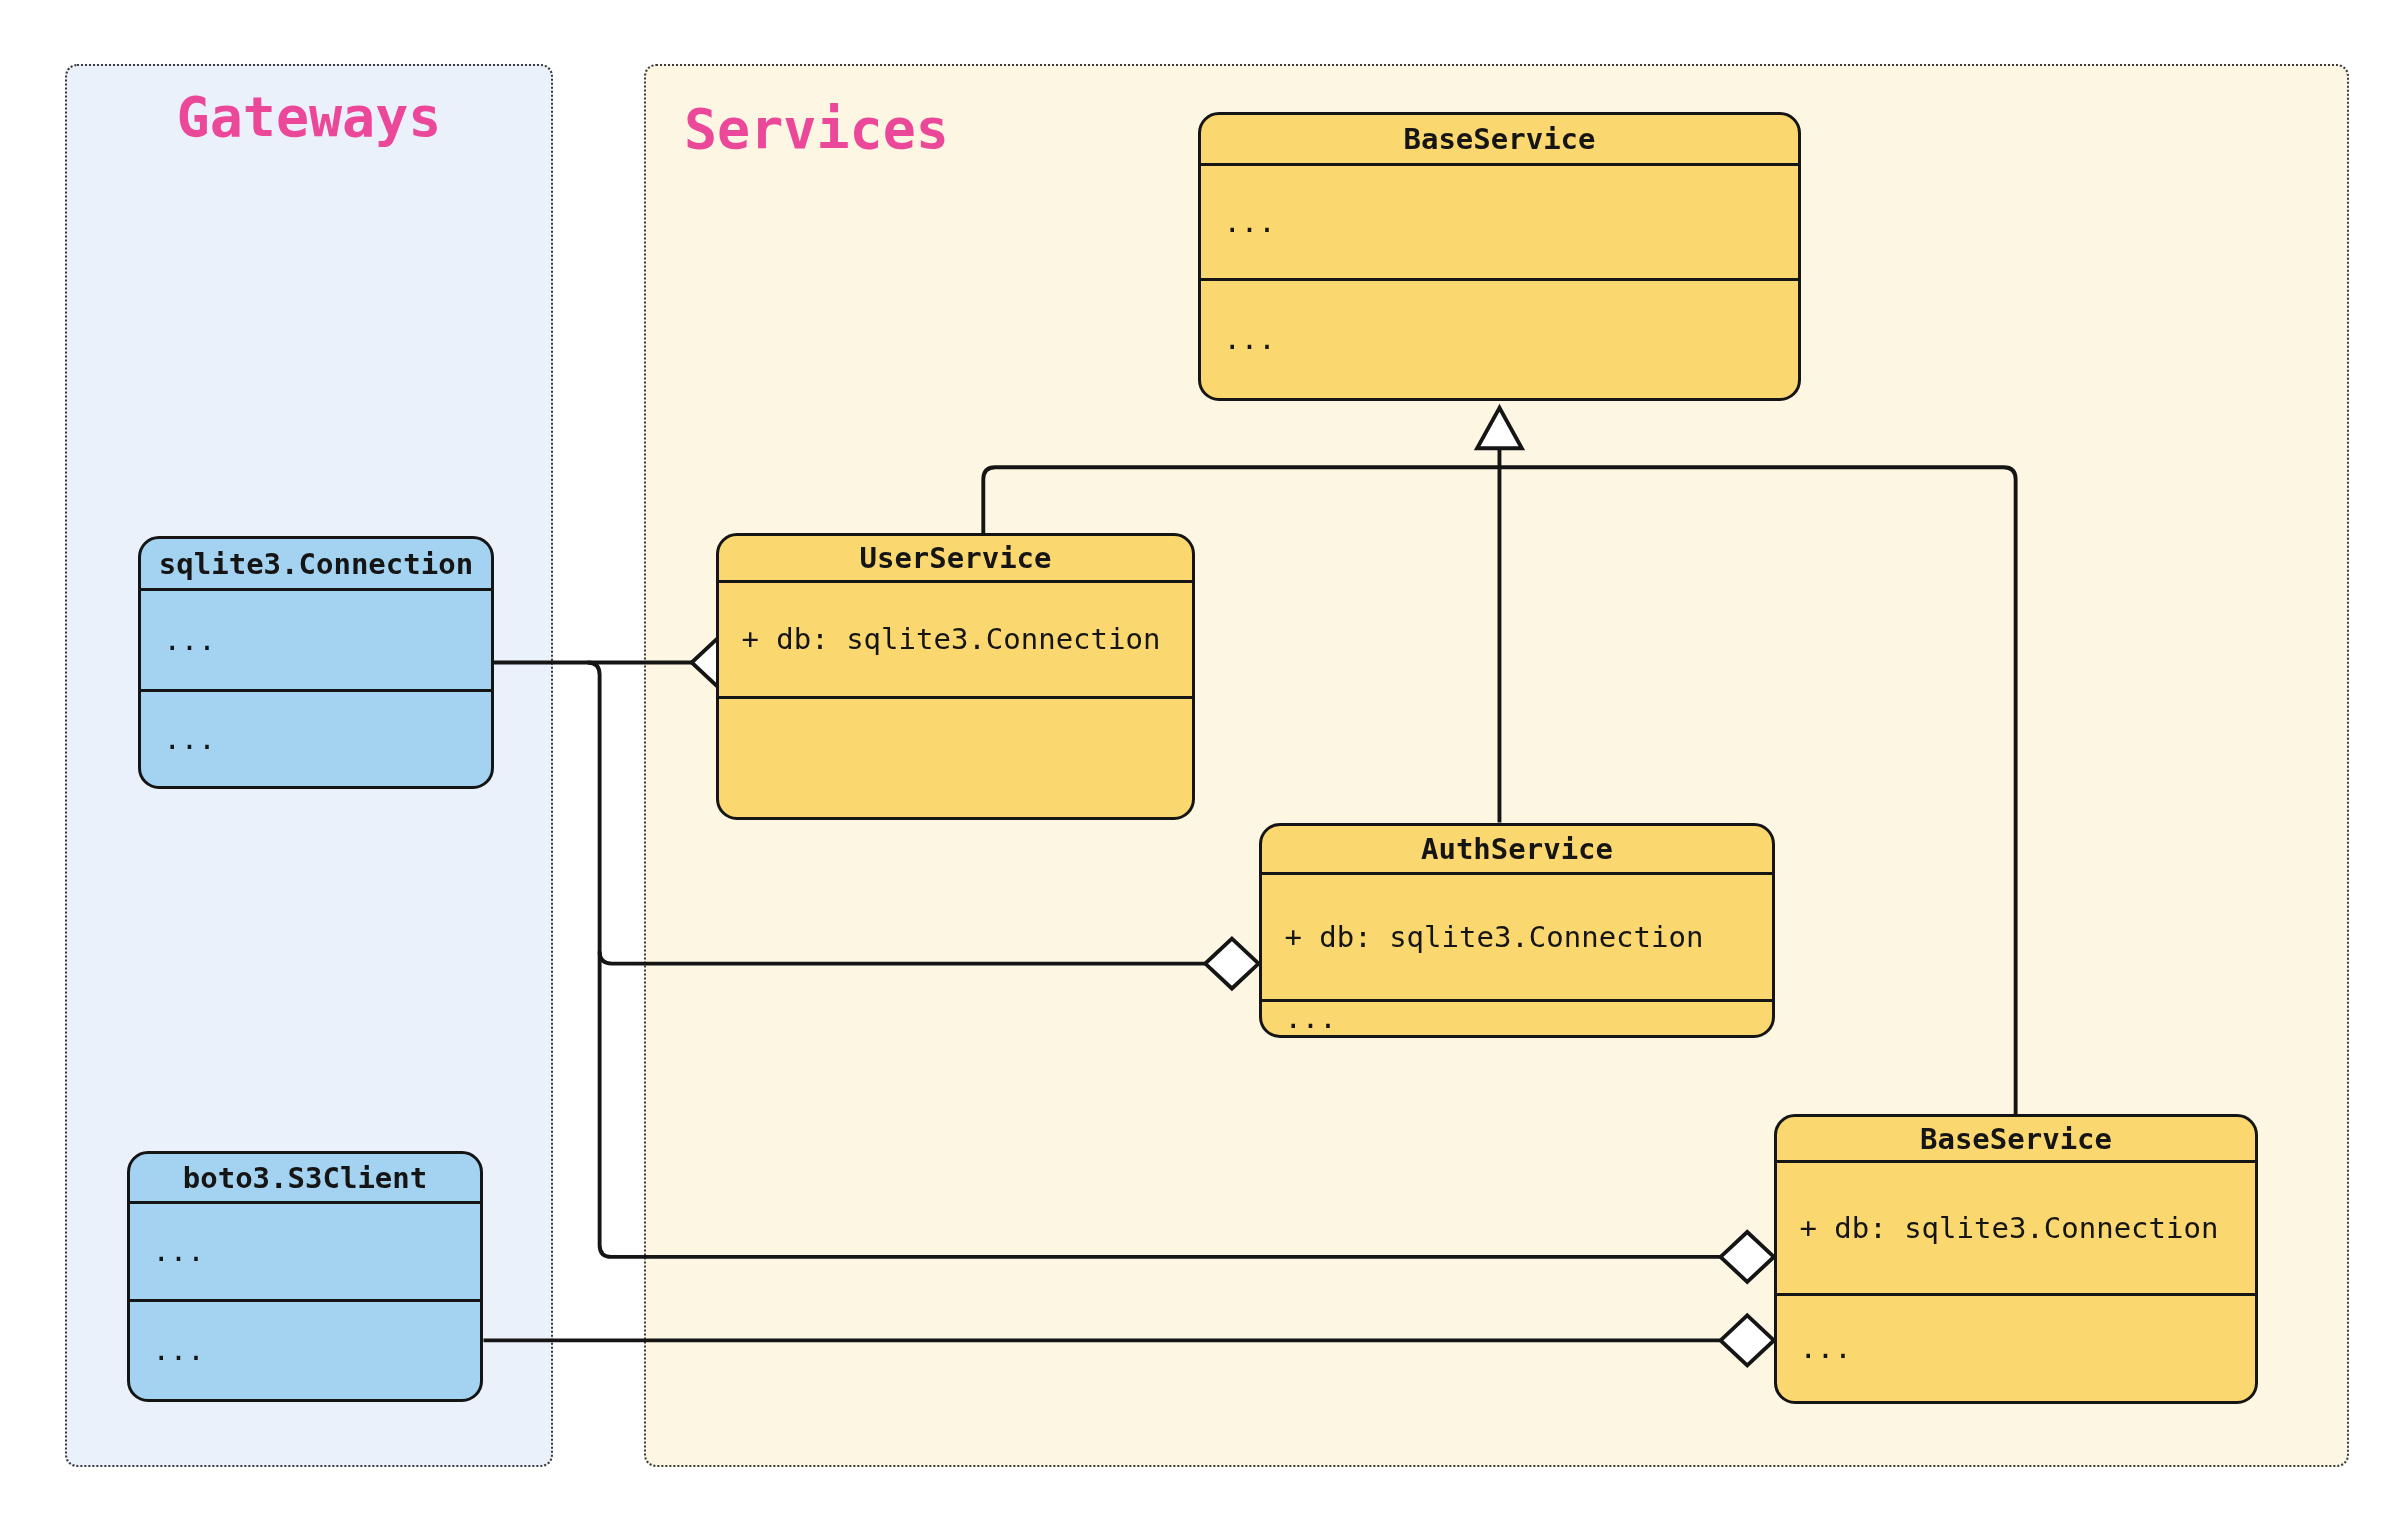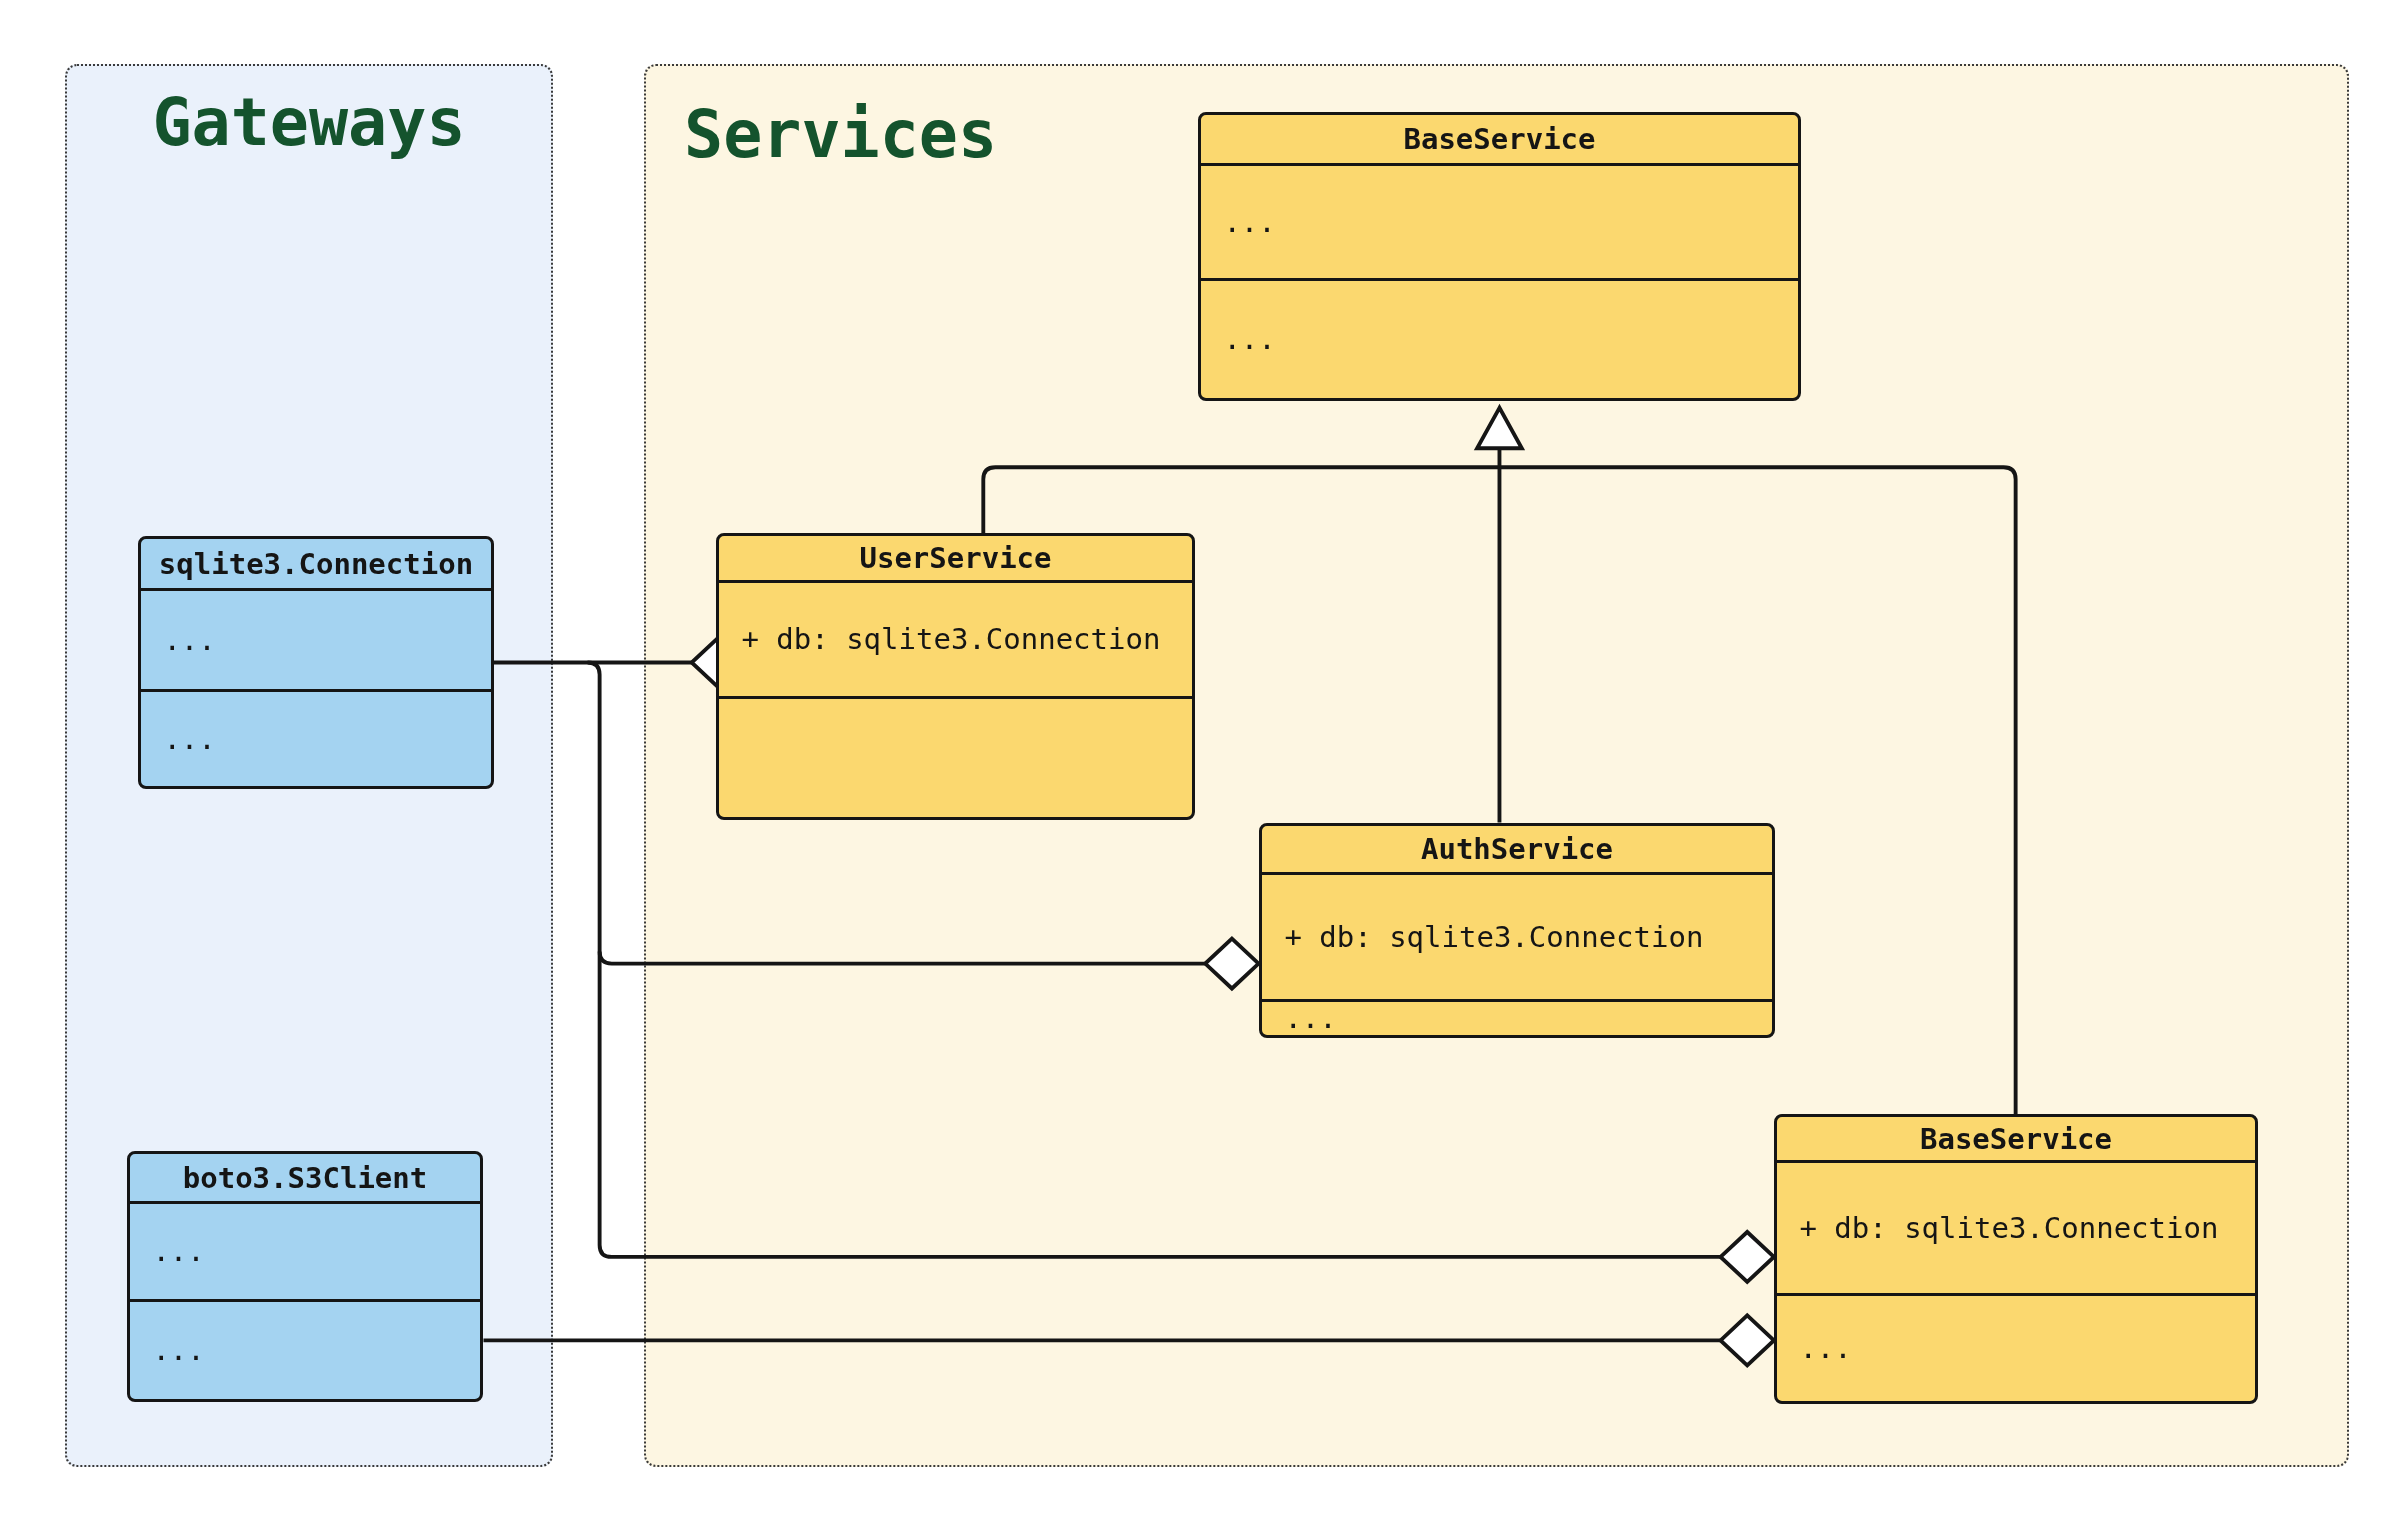--- a/index.html
+++ b/index.html
@@ -14,30 +14,30 @@
   .panel{
     position:absolute;
     border:2.6px dotted #3a3a3a;
     border-radius:12px;
     box-sizing:border-box;
   }
   .panel.gateways{ background:var(--panel-blue); }
   .panel.services{ background:var(--panel-cream); }
   .group-title{
     position:absolute;
-    font-size:65px;
+    font-size:55px;
     font-weight:bold;
     line-height:1.15;
-    color:#14532d;
+    color:#ec4899;
     white-space:pre;
   }
   .uml-class{
     position:absolute;
     border:3.4px solid var(--stroke);
-    border-radius:8px;
+    border-radius:21px;
     box-sizing:border-box;
     display:flex;
     flex-direction:column;
     overflow:hidden;
     justify-content:flex-end;
   }
   .uml-class.blue{ background:var(--gateway-fill); }
   .uml-class.yellow{ background:var(--service-fill); }
   .uml-title{
     box-sizing:border-box;

